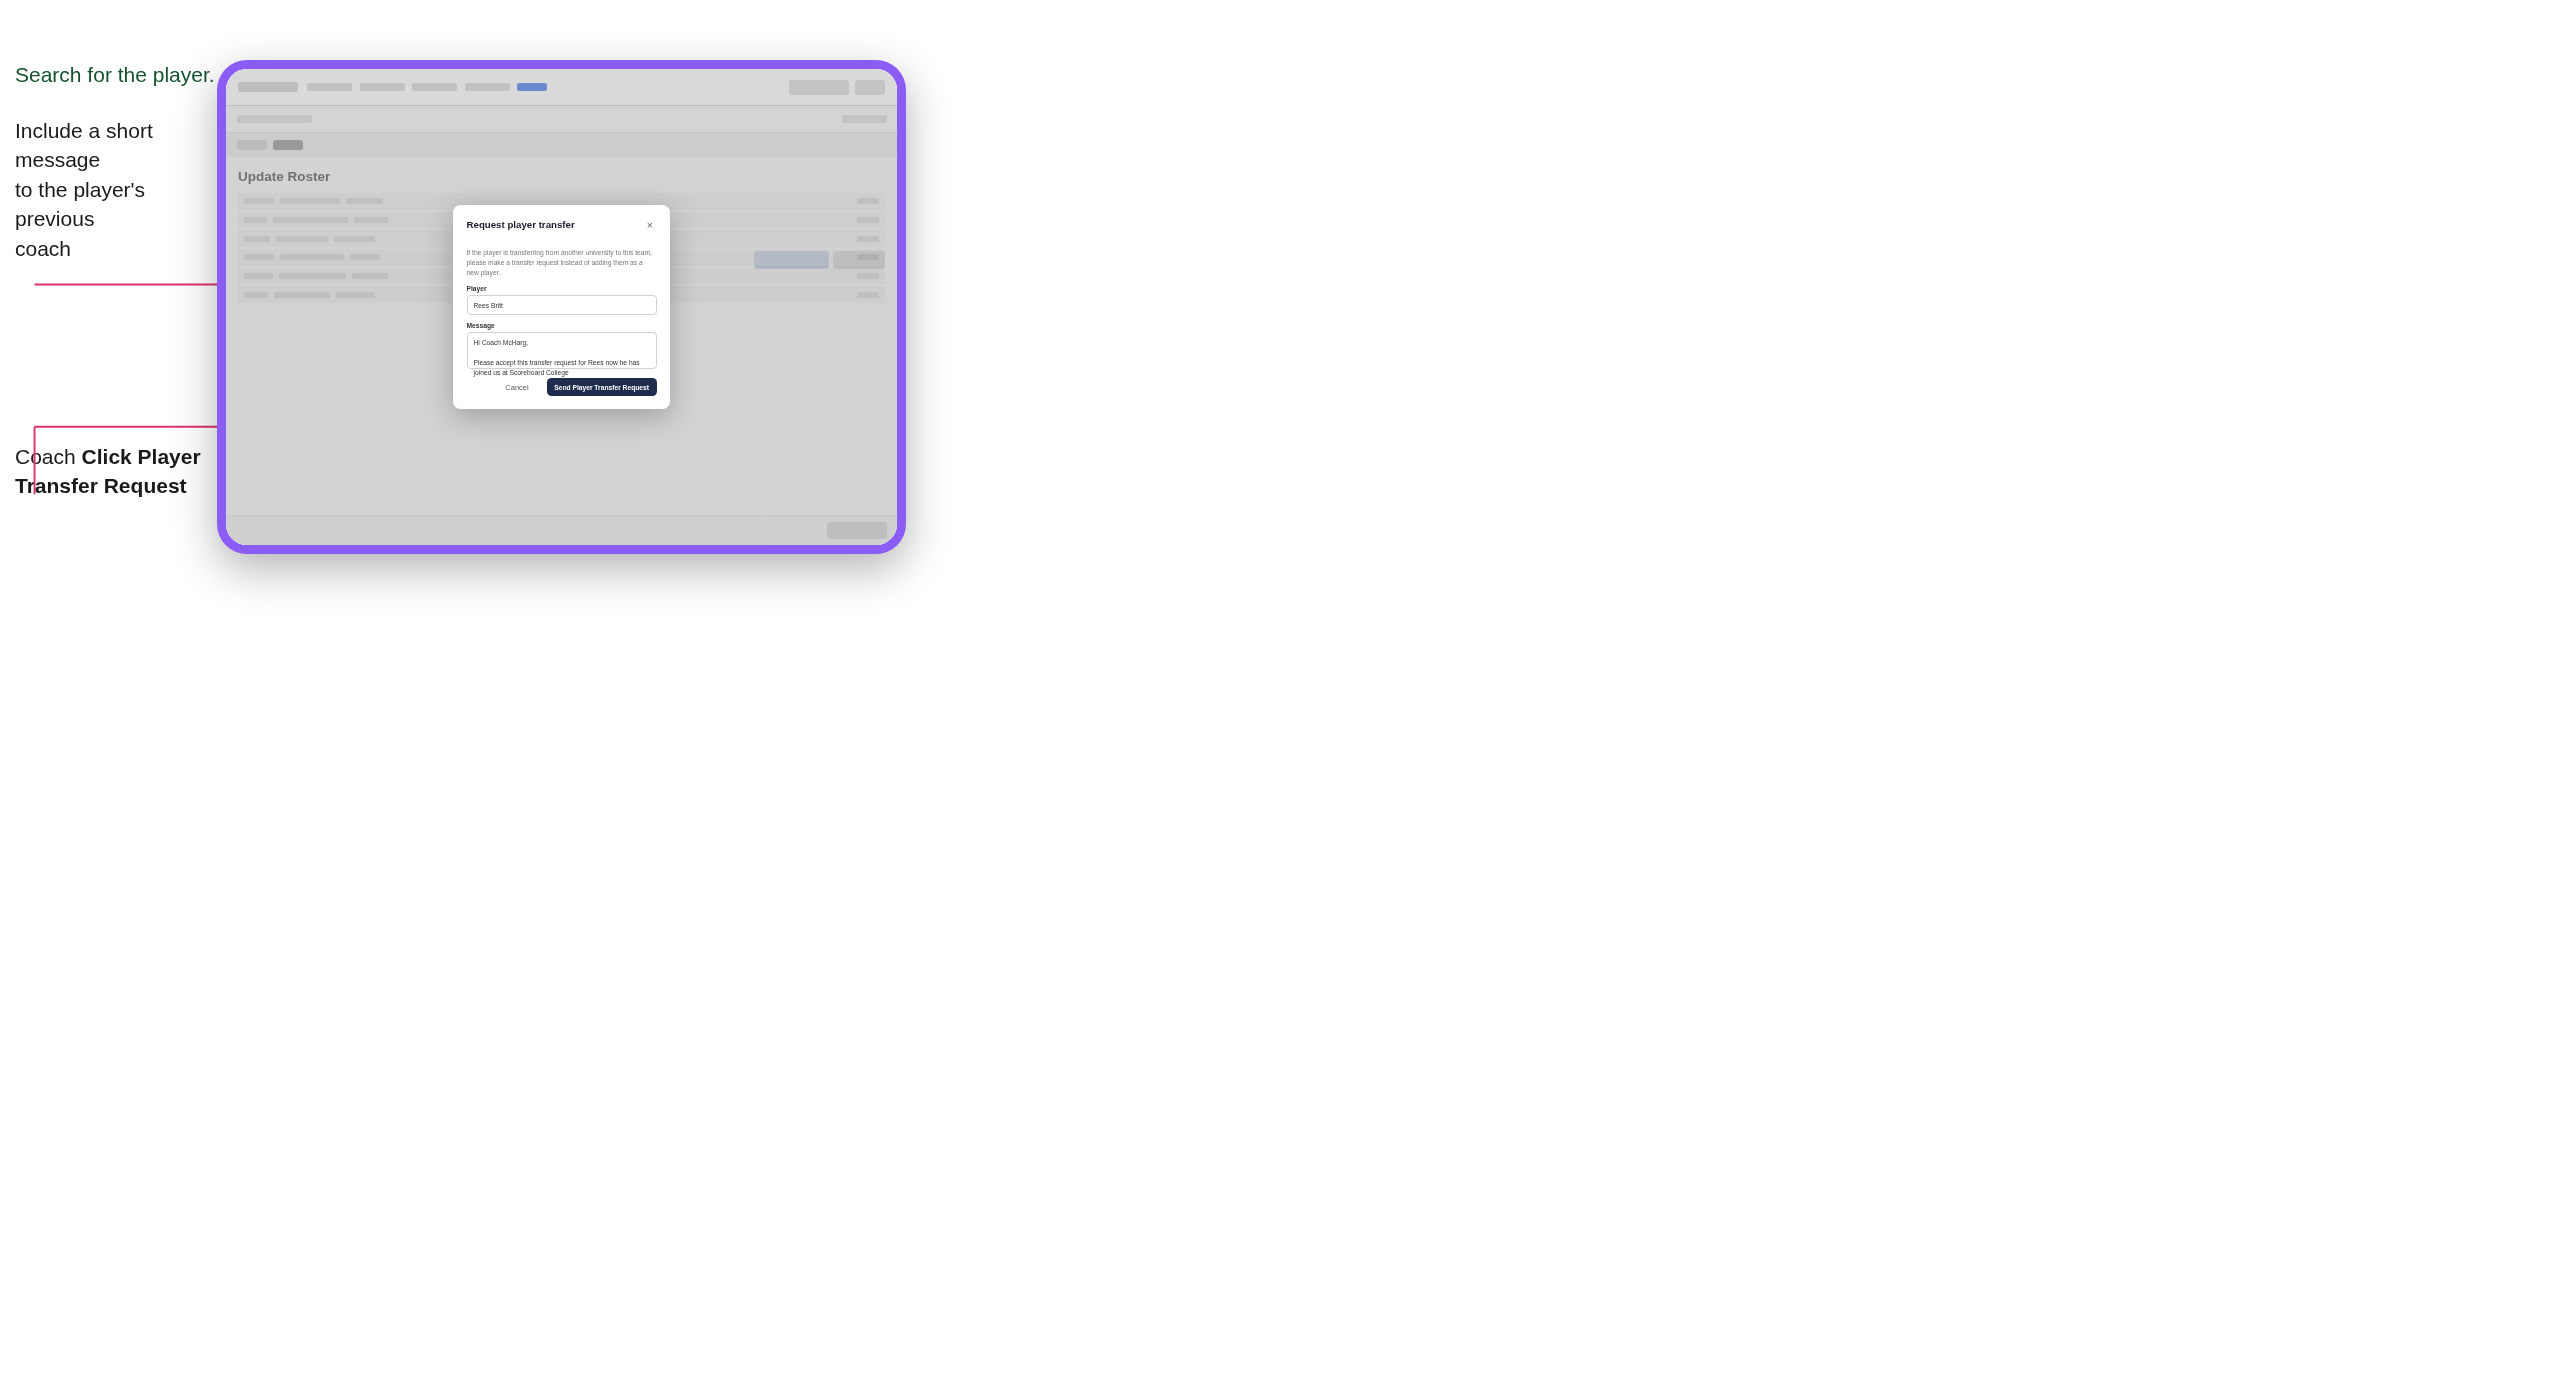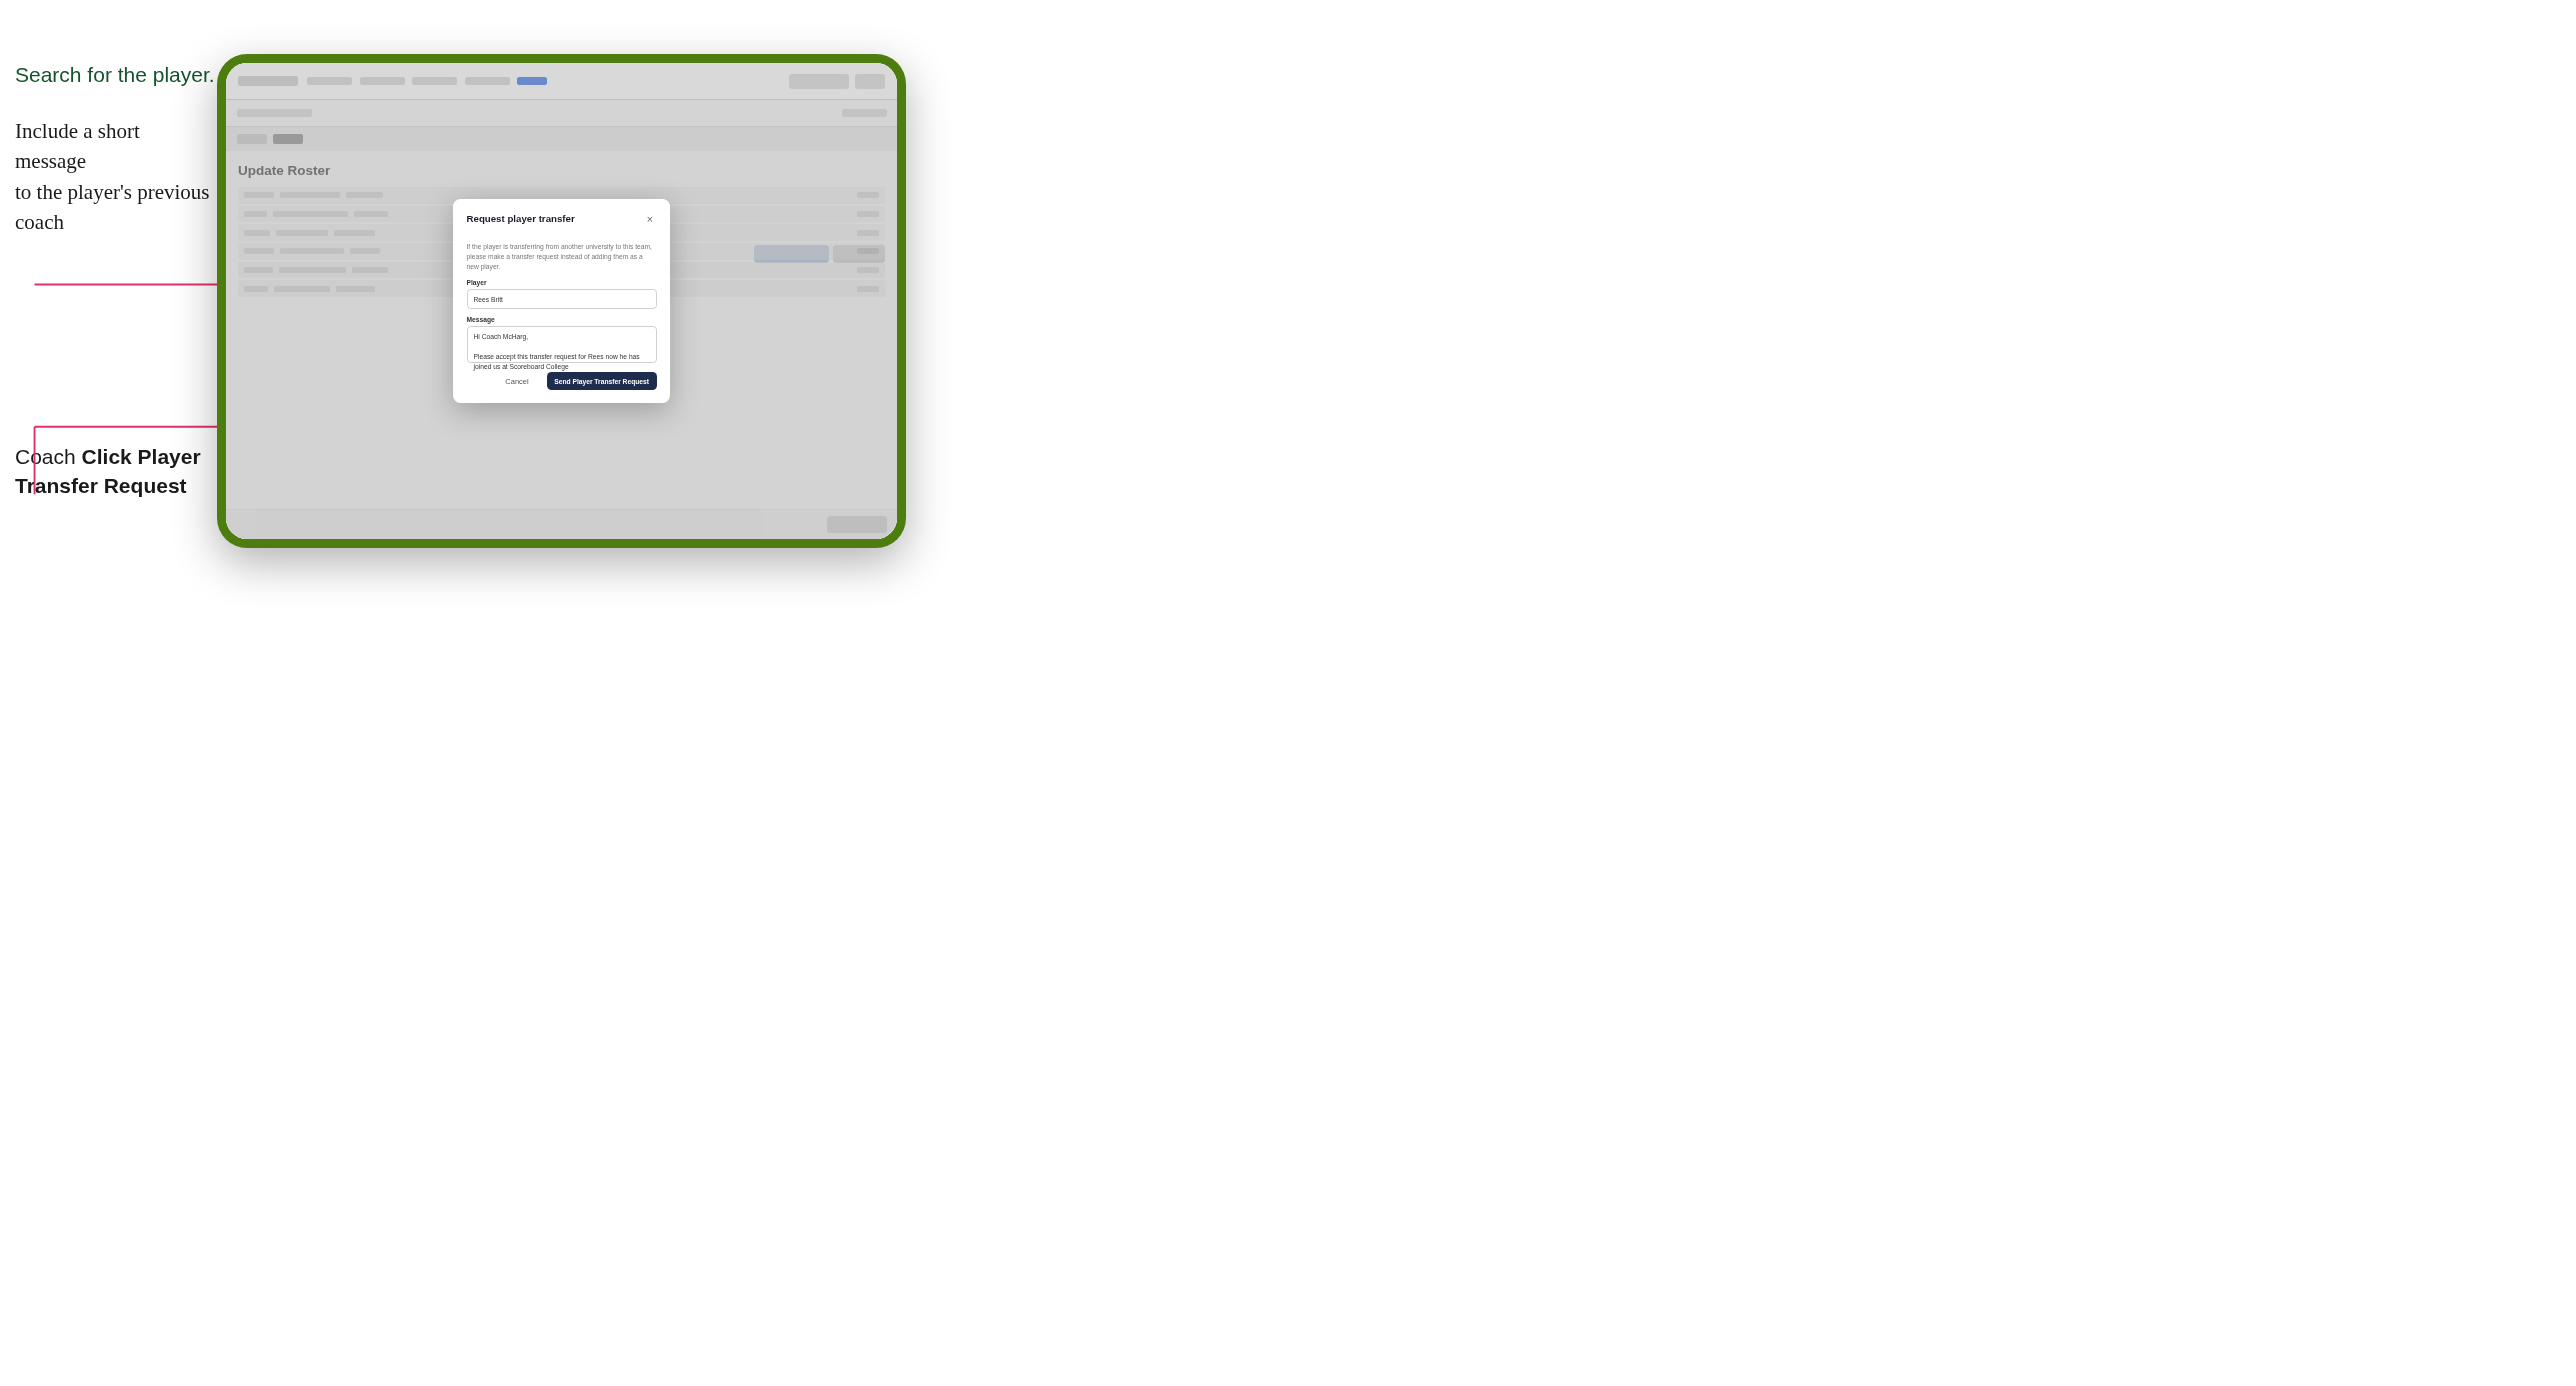--- a/index.html
+++ b/index.html
@@ -55,25 +55,25 @@
       top: 0;
       left: 0;
       width: 100%;
       height: 100%;
       pointer-events: none;
     }
 
     
     .tablet-device {
       position: absolute;
-      top: 54px;
+      top: 60px;
       left: 217px;
       width: 689px;
       height: 494px;
-      background: #4d7c0f;
+      background: #8b5cf6;
       border-radius: 30px;
       padding: 9px;
       box-shadow: 0 15px 45px rgba(0,0,0,0.3);
     }
 
     .tablet-screen {
       width: 100%;
       height: 100%;
       background: #f0f0f0;
       border-radius: 21px;
@@ -384,21 +384,21 @@
       cursor: pointer;
       white-space: nowrap;
     }
   </style>
 </head>
 <body>
 
 <div class="annotation-search">Search for the player.</div>
 
 <div class="annotation-message">
-  <span style="white-space:pre-line;font-family:Liberation Serif, serif;">Include a short message
+  <span style="white-space:pre-line;">Include a short message
 to the player's previous
 coach</span>
 </div>
 
 <div class="annotation-click">
   <span>Coach </span><strong style="white-space:pre-line;">Click Player
 Transfer Request</strong>
 </div>
 
 <svg class="arrow-line-svg" viewBox="0 0 3440 1851" xmlns="http://www.w3.org/2000/svg">

